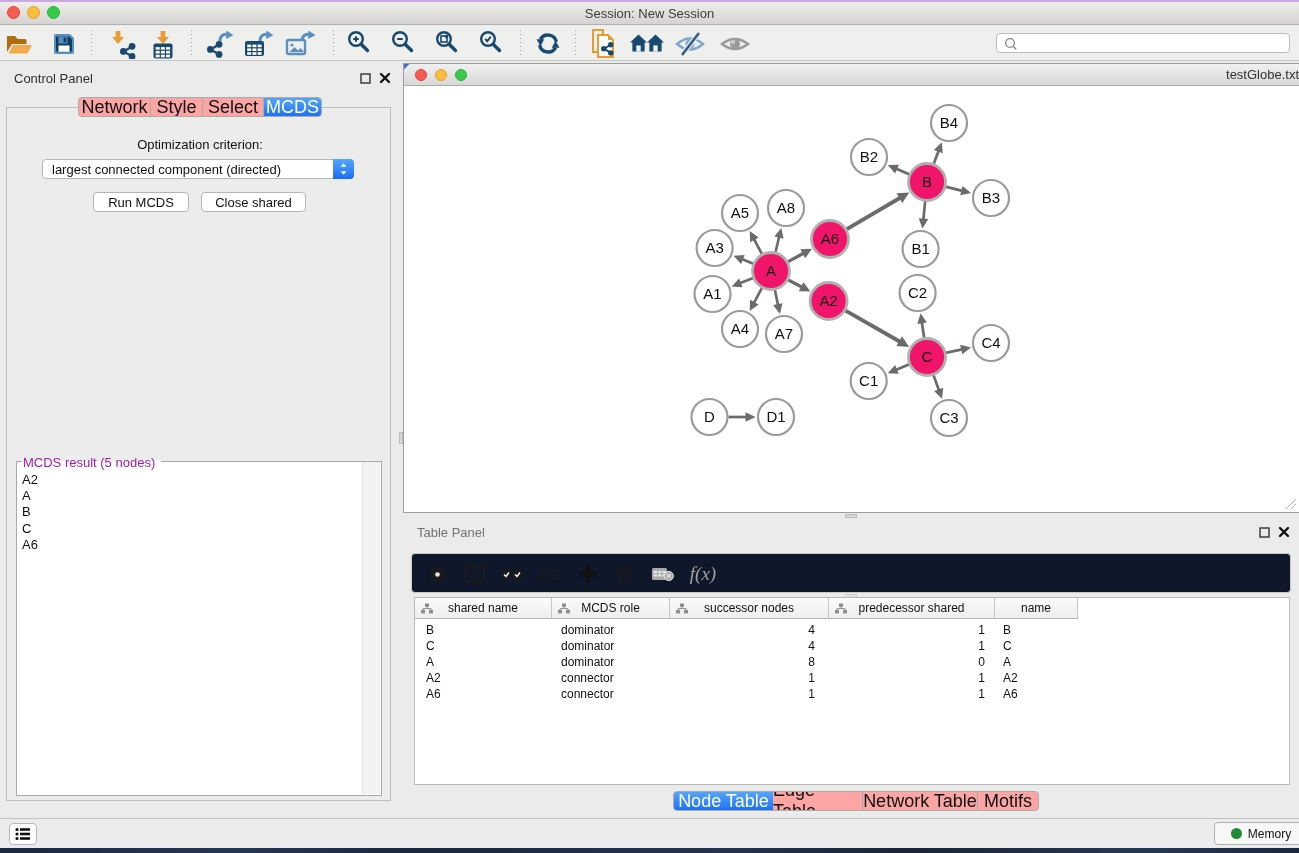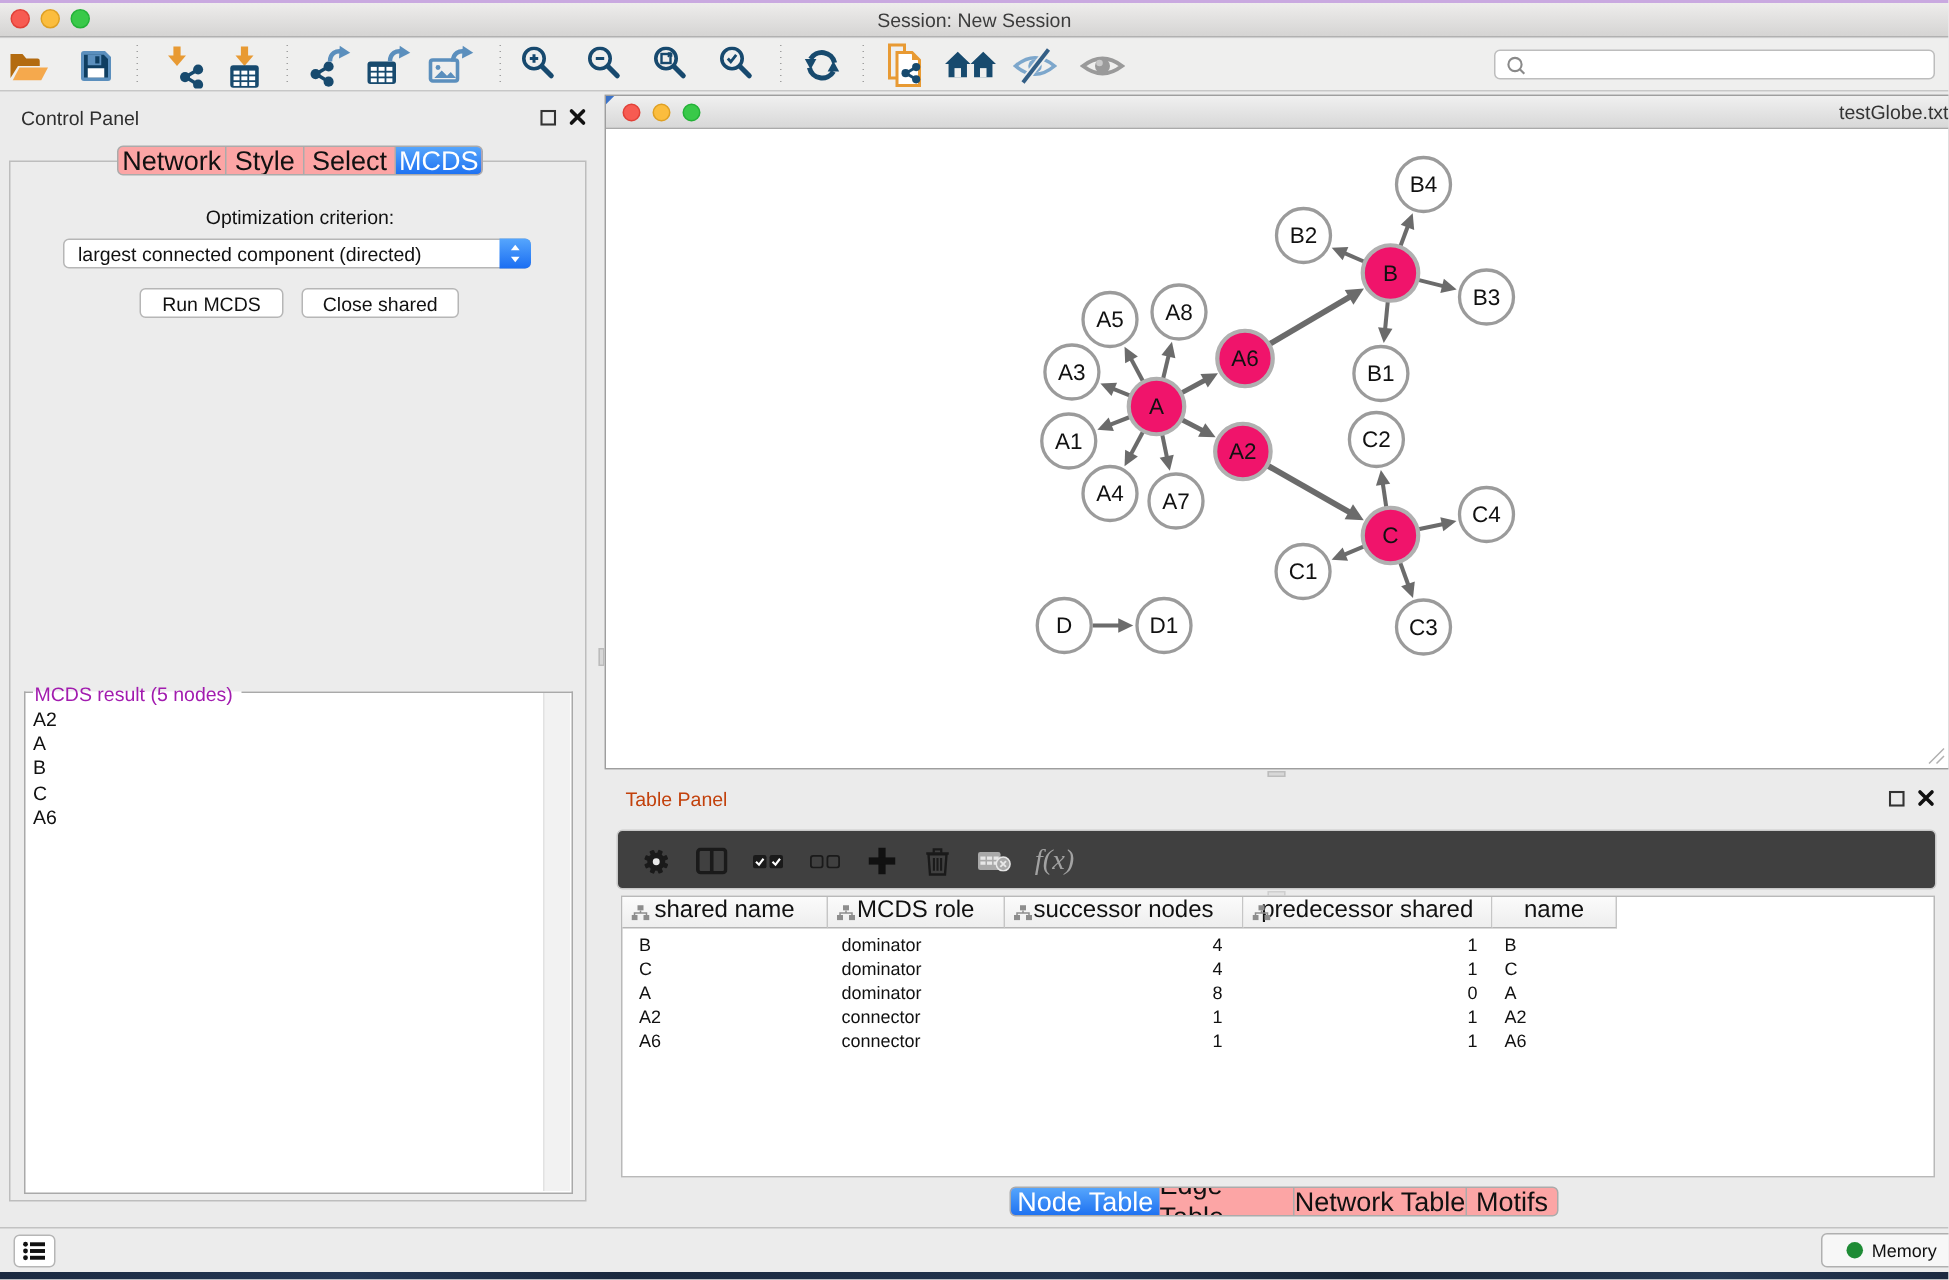--- a/index.html
+++ b/index.html
@@ -35,24 +35,24 @@
 #fs-topL{left:16px;top:461px;width:6px;height:1px;background:#a9a9a9}
 #fs-topR{left:161px;top:461px;width:221px;height:1px;background:#a9a9a9}
 #fs-label{left:23px;top:455px;font-size:13px;color:#a21caf}
 #fs-scroll{position:absolute;right:1px;top:1px;bottom:1px;width:18px;background:#f2f2f2;border-left:1px solid #e2e2e2}
 #fs-list{position:absolute;left:5px;top:11px;font-size:13px;color:#111;line-height:16.2px}
 
 #nw{left:403px;top:63px;width:897px;height:450px;border:1px solid #9e9e9e;background:#fff}
 #nw-tb{position:absolute;left:0;top:0;width:100%;height:22px;background:linear-gradient(#f0f0f0,#d8d8d8);border-bottom:1px solid #aaa}
 #nw-tb .title{width:100%;text-align:right;line-height:22px;font-size:13px;color:#333}
 
-#tp-title{left:417px;top:525px;font-size:13px;color:#c2410c}
-#tp-toolbar{left:411px;top:553px;width:880px;height:40px;background:#404040;border:1px solid #c9c9c9;border-radius:4px}
+#tp-title{left:417px;top:525px;font-size:13px;color:#737373}
+#tp-toolbar{left:411px;top:553px;width:880px;height:40px;background:#0f172a;border:1px solid #c9c9c9;border-radius:4px}
 #table{left:414px;top:597px;width:876px;height:188px;background:#fff;border:1px solid #b9b9b9}
-.hcell{position:absolute;top:0;height:21px;background:linear-gradient(#fbfbfb,#eee);border-right:1px solid #c6c6c6;border-bottom:1px solid #b5b5b5;font-size:16px;color:#111;display:flex;justify-content:center}
+.hcell{position:absolute;top:0;height:21px;background:linear-gradient(#fbfbfb,#eee);border-right:1px solid #c6c6c6;border-bottom:1px solid #b5b5b5;font-size:12px;color:#111;display:flex;align-items:center;justify-content:center}
 .hcell .si{position:absolute;left:6px;top:5px}
 .row{position:absolute;font-size:12px;color:#111;height:16px;line-height:16px}
 
 #statusbar{left:0;top:818px;width:1299px;height:30px;background:#ececec;border-top:1px solid #c2c2c2}
 #bottomstrip{left:0;top:848px;width:1299px;height:5px;background:linear-gradient(90deg,#1b2940,#243755 18%,#1a283e 32%,#22344f 55%,#192638 70%,#253853 88%,#1b2940)}
 .paneicons{position:absolute;display:flex;gap:8px;align-items:center}
 </style>
 </head>
 <body>
 <div id="purple" class="abs"></div>

